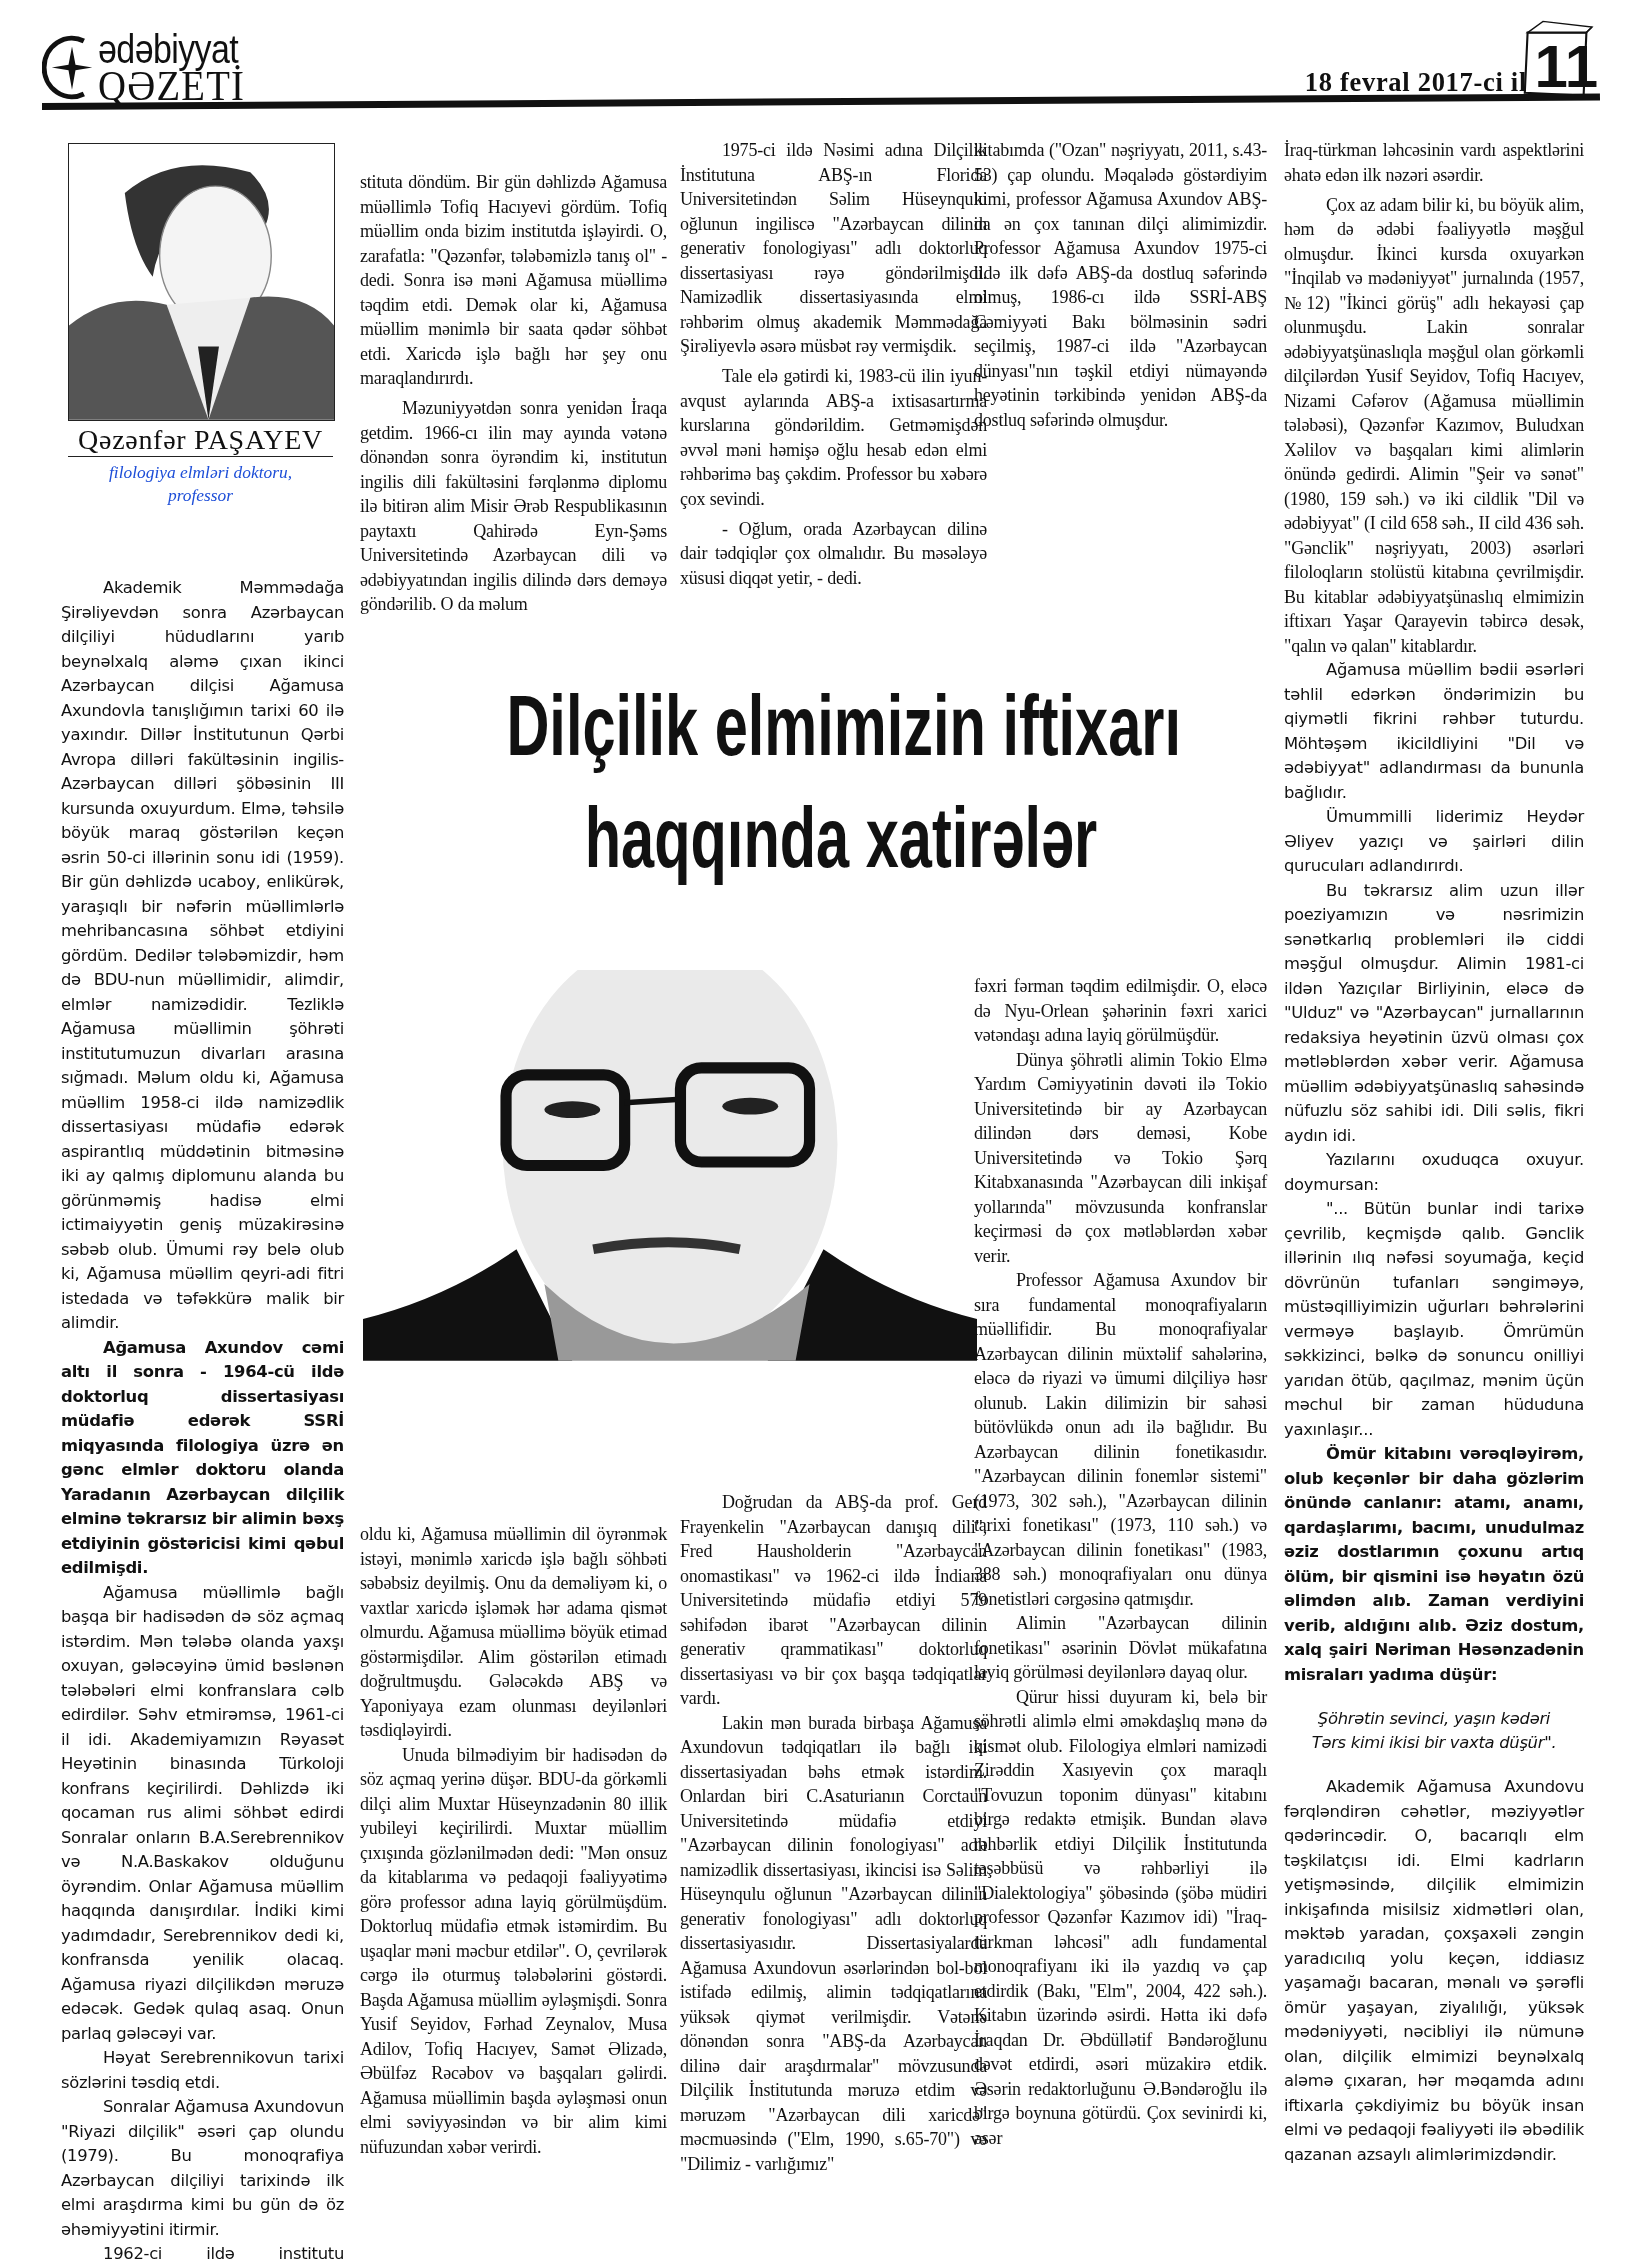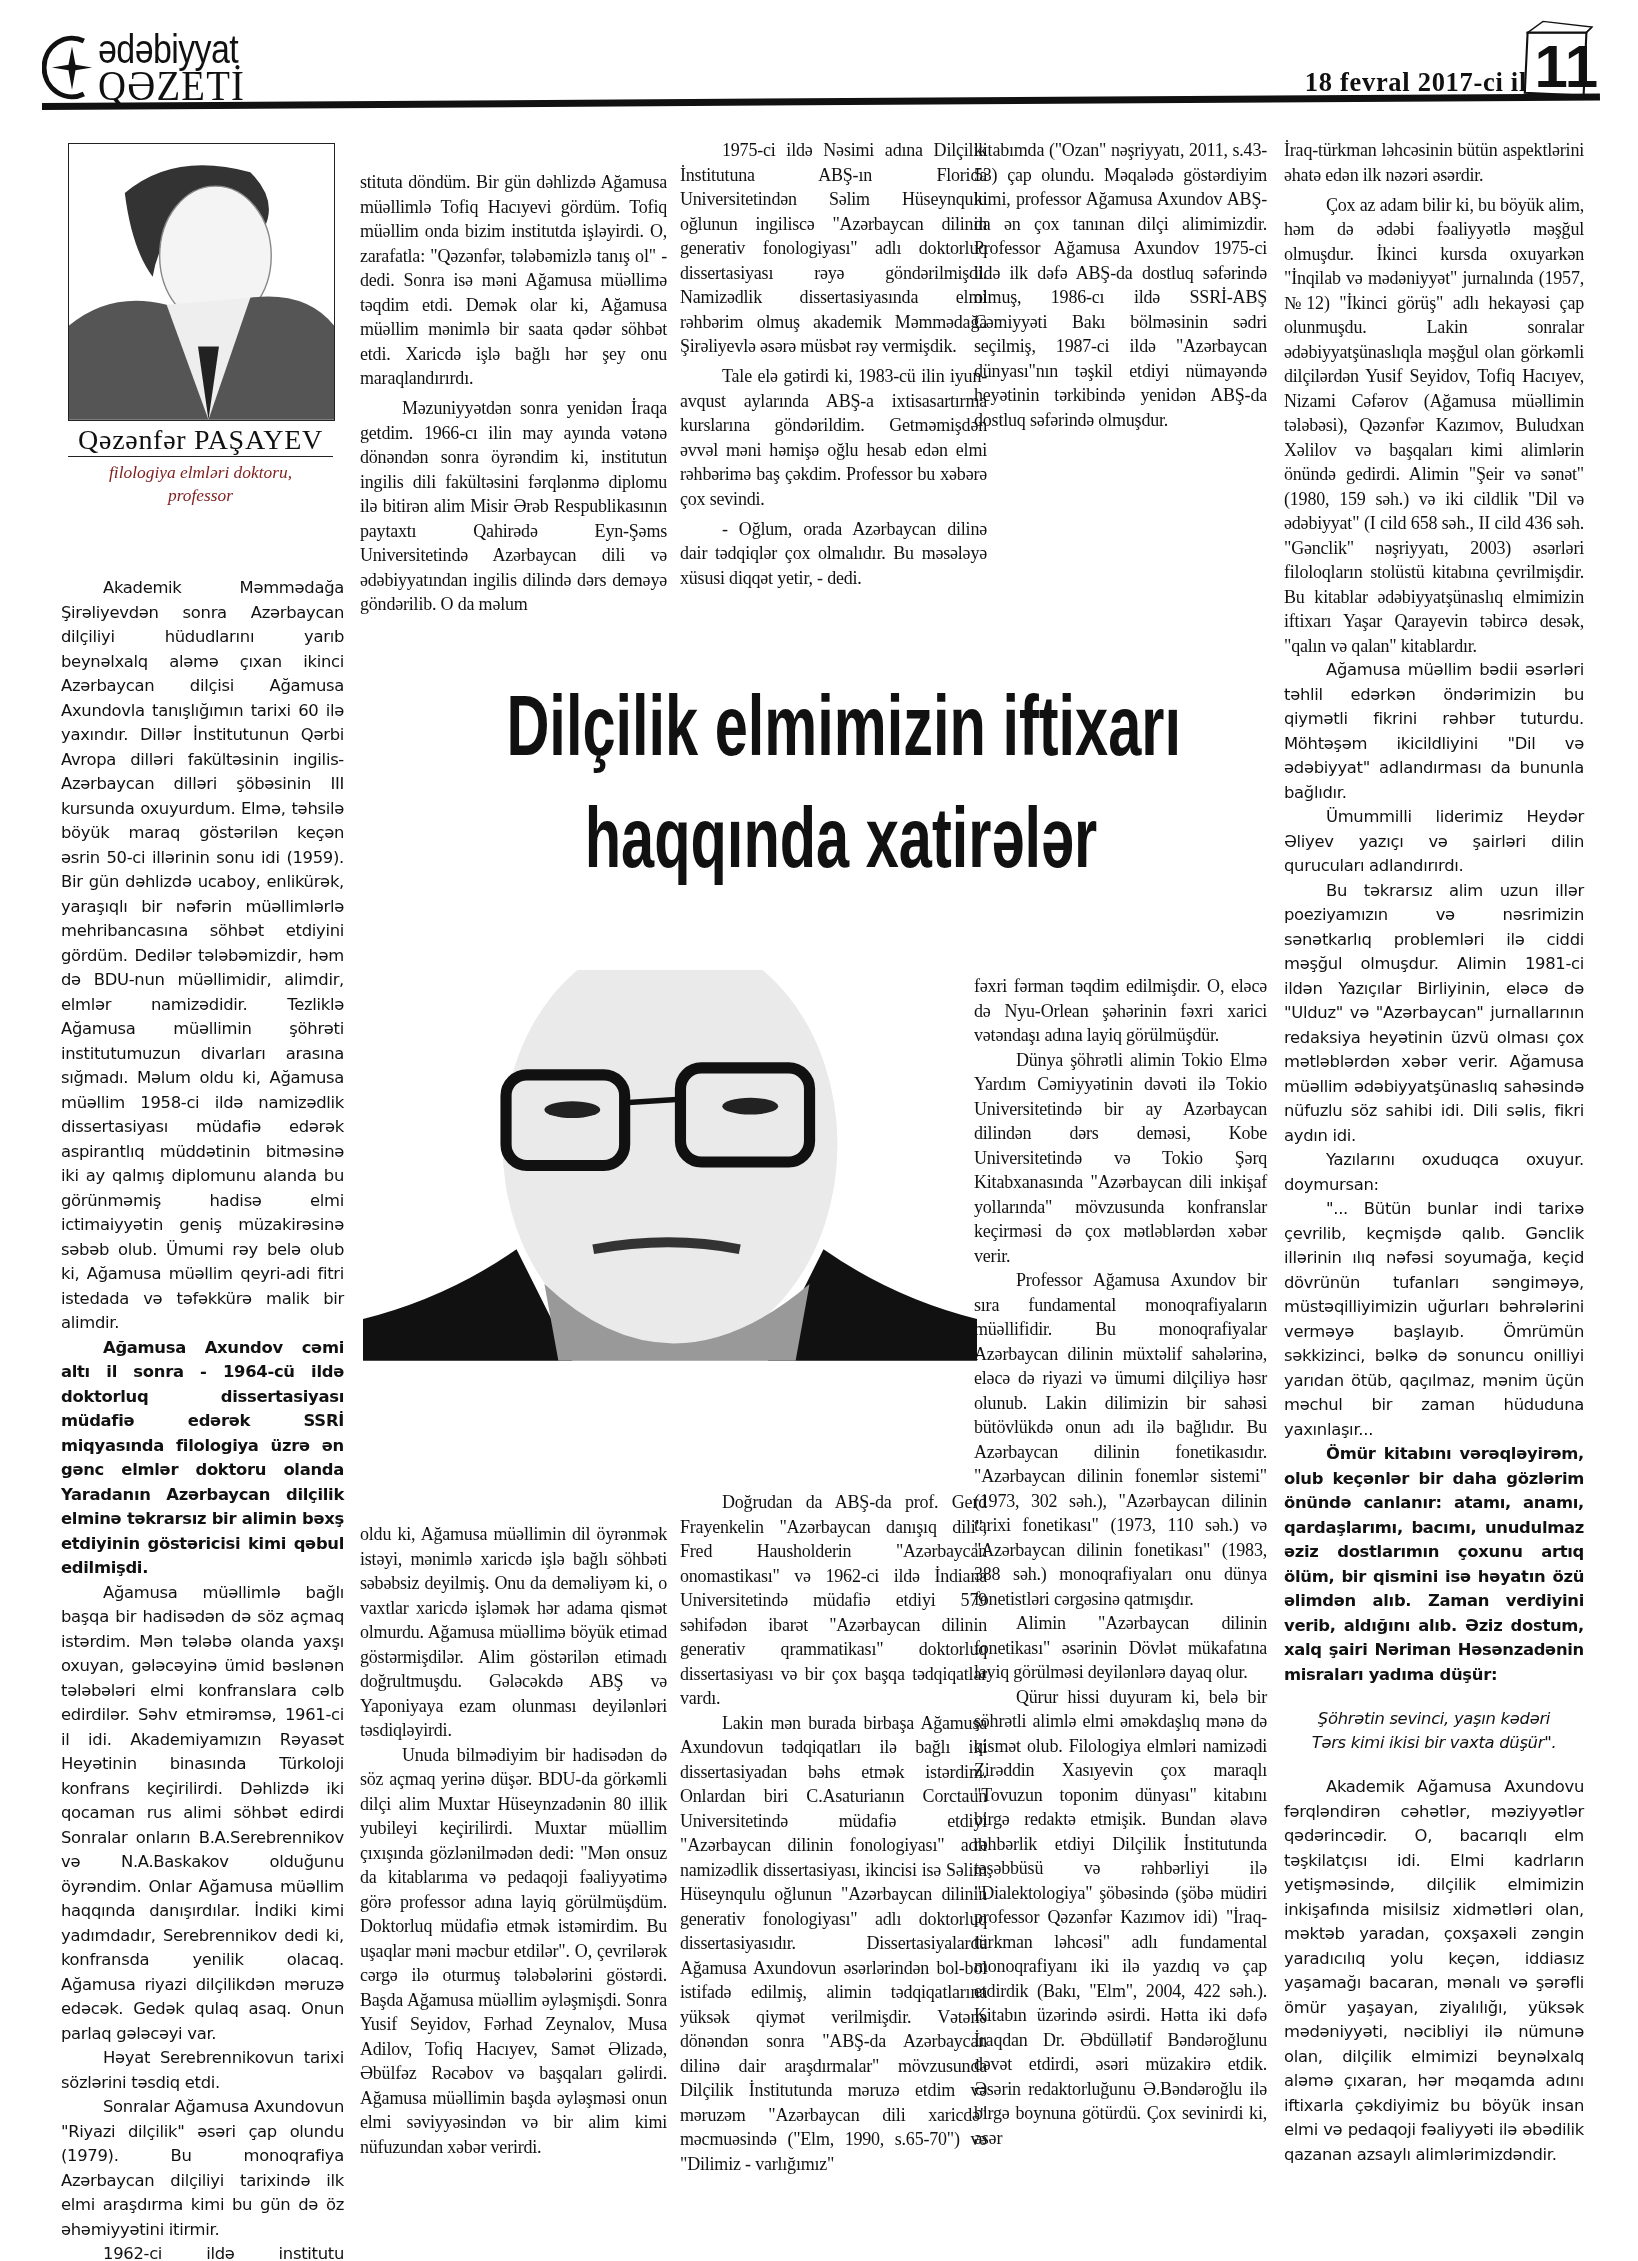--- a/index.html
+++ b/index.html
@@ -26,21 +26,21 @@
   .col1{left:61px;width:283px;}
   .narrow{font-family:"Liberation Serif",serif;letter-spacing:-0.2px;}
   .c2{left:360px;width:307px;top:138px;margin-top:32px;}
   .c3{left:680px;width:307px;top:138px;}
   .c4{left:974px;width:293px;top:138px;}
   .c5{left:1284px;width:300px;top:138px;}
   .sans{font-family:"DejaVu Sans","Liberation Sans",sans-serif;font-size:16.4px;letter-spacing:-0.3px;}
   
   #authorphoto{left:68px;top:143px;width:265px;height:276px;border:1.4px solid #222;background:#fff;overflow:hidden;}
   #authorname{left:68px;top:424px;width:265px;text-align:center;font-size:28px;border-bottom:1.4px solid #222;line-height:32px;letter-spacing:0.7px;}
-  #authortitle{left:68px;top:461px;width:265px;text-align:center;font-style:italic;font-size:17.4px;line-height:23px;color:#7f1d1d;}
+  #authortitle{left:68px;top:461px;width:265px;text-align:center;font-style:italic;font-size:17.4px;line-height:23px;color:#1d4ed8;}
   
   #headline{left:363px;top:670px;width:956px;text-align:center;font-family:"Liberation Sans",sans-serif;
             font-weight:bold;font-size:85px;line-height:112px;transform:scaleX(.7);transform-origin:center top;}
   #headline div{white-space:nowrap;}
   #mainphoto{left:363px;top:970px;width:614px;height:391px;overflow:hidden;}
   .verse{font-style:italic;text-align:center;text-indent:0 !important;}
 </style>
 </head>
 <body>
 
@@ -95,21 +95,21 @@
 <div class="col c3 narrow">
   <p>1975-ci ildə Nəsimi adına Dilçilik İnstitutuna ABŞ-ın Florida Universitetindən Səlim Hüseynqulu oğlunun ingiliscə "Azərbaycan dilinin generativ fonologiyası" adlı doktorluq dissertasiyası rəyə göndərilmişdi. Namizədlik dissertasiyasında elmi rəhbərim olmuş akademik Məmmədağa Şirəliyevlə əsərə müsbət rəy vermişdik.</p>
   <p class="sp">Tale elə gətirdi ki, 1983-cü ilin iyun-avqust aylarında ABŞ-a ixtisasartırma kurslarına göndərildim. Getməmişdən əvvəl məni həmişə oğlu hesab edən elmi rəhbərimə baş çəkdim. Professor bu xəbərə çox sevindi.</p>
   <p class="sp">- Oğlum, orada Azərbaycan dilinə dair tədqiqlər çox olmalıdır. Bu məsələyə xüsusi diqqət yetir, - dedi.</p>
 </div>
 <div class="col c4 narrow">
   <p class="ni">kitabımda ("Ozan" nəşriyyatı, 2011, s.43-53) çap olundu. Məqalədə göstərdiyim kimi, professor Ağamusa Axundov ABŞ-da ən çox tanınan dilçi alimimizdir. Professor Ağamusa Axundov 1975-ci ildə ilk dəfə ABŞ-da dostluq səfərində olmuş, 1986-cı ildə SSRİ-ABŞ Cəmiyyəti Bakı bölməsinin sədri seçilmiş, 1987-ci ildə "Azərbaycan dünyası"nın təşkil etdiyi nümayəndə heyətinin tərkibində yenidən ABŞ-da dostluq səfərində olmuşdur.</p>
 </div>
 
 <div class="col c5 sans">
-  <p class="ni narrow" style="font-family:'Liberation Serif',serif;font-size:18px;">İraq-türkman ləhcəsinin bütün aspektlərini əhatə edən ilk nəzəri əsərdir.</p>
+  <p class="ni narrow" style="font-family:'Liberation Serif',serif;font-size:18px;">İraq-türkman ləhcəsinin vardı aspektlərini əhatə edən ilk nəzəri əsərdir.</p>
   <p class="sp narrow" style="font-family:'Liberation Serif',serif;font-size:18px;">Çox az adam bilir ki, bu böyük alim, həm də ədəbi fəaliyyətlə məşğul olmuşdur. İkinci kursda oxuyarkən "İnqilab və mədəniyyət" jurnalında (1957, №12) "İkinci görüş" adlı hekayəsi çap olunmuşdu. Lakin sonralar ədəbiyyatşünaslıqla məşğul olan görkəmli dilçilərdən Yusif Seyidov, Tofiq Hacıyev, Nizami Cəfərov (Ağamusa müəllimin tələbəsi), Qəzənfər Kazımov, Buludxan Xəlilov və başqaları kimi alimlərin önündə gedirdi. Alimin "Şeir və sənət" (1980, 159 səh.) və iki cildlik "Dil və ədəbiyyat" (I cild 658 səh., II cild 436 səh. "Gənclik" nəşriyyatı, 2003) əsərləri filoloqların stolüstü kitabına çevrilmişdir. Bu kitablar ədəbiyyatşünaslıq elmimizin iftixarı Yaşar Qarayevin təbircə desək, "qalın və qalan" kitablardır.</p>
   <p>Ağamusa müəllim bədii əsərləri təhlil edərkən öndərimizin bu qiymətli fikrini rəhbər tuturdu. Möhtəşəm ikicildliyini "Dil və ədəbiyyat" adlandırması da bununla bağlıdır.</p>
   <p>Ümummilli liderimiz Heydər Əliyev yazıçı və şairləri dilin qurucuları adlandırırdı.</p>
   <p>Bu təkrarsız alim uzun illər poeziyamızın və nəsrimizin sənətkarlıq problemləri ilə ciddi məşğul olmuşdur. Alimin 1981-ci ildən Yazıçılar Birliyinin, eləcə də "Ulduz" və "Azərbaycan" jurnallarının redaksiya heyətinin üzvü olması çox mətləblərdən xəbər verir. Ağamusa müəllim ədəbiyyatşünaslıq sahəsində nüfuzlu söz sahibi idi. Dili səlis, fikri aydın idi.</p>
   <p>Yazılarını oxuduqca oxuyur. doymursan:</p>
   <p>"... Bütün bunlar indi tarixə çevrilib, keçmişdə qalıb. Gənclik illərinin ılıq nəfəsi soyumağa, keçid dövrünün tufanları səngiməyə, müstəqilliyimizin uğurları bəhrələrini verməyə başlayıb. Ömrümün səkkizinci, bəlkə də sonuncu onilliyi yarıdan ötüb, qaçılmaz, mənim üçün məchul bir zaman hüduduna yaxınlaşır...</p>
   <p style="font-weight:bold;">Ömür kitabını vərəqləyirəm, olub keçənlər bir daha gözlərim önündə canlanır: atamı, anamı, qardaşlarımı, bacımı, unudulmaz əziz dostlarımın çoxunu artıq ölüm, bir qismini isə həyatın özü əlimdən alıb. Zaman verdiyini verib, aldığını alıb. Əziz dostum, xalq şairi Nəriman Həsənzadənin misraları yadıma düşür:</p>
   <div style="height:19.5px;"></div>
   <p class="verse">Şöhrətin sevinci, yaşın kədəri</p>
   <p class="verse">Tərs kimi ikisi bir vaxta düşür".</p>

